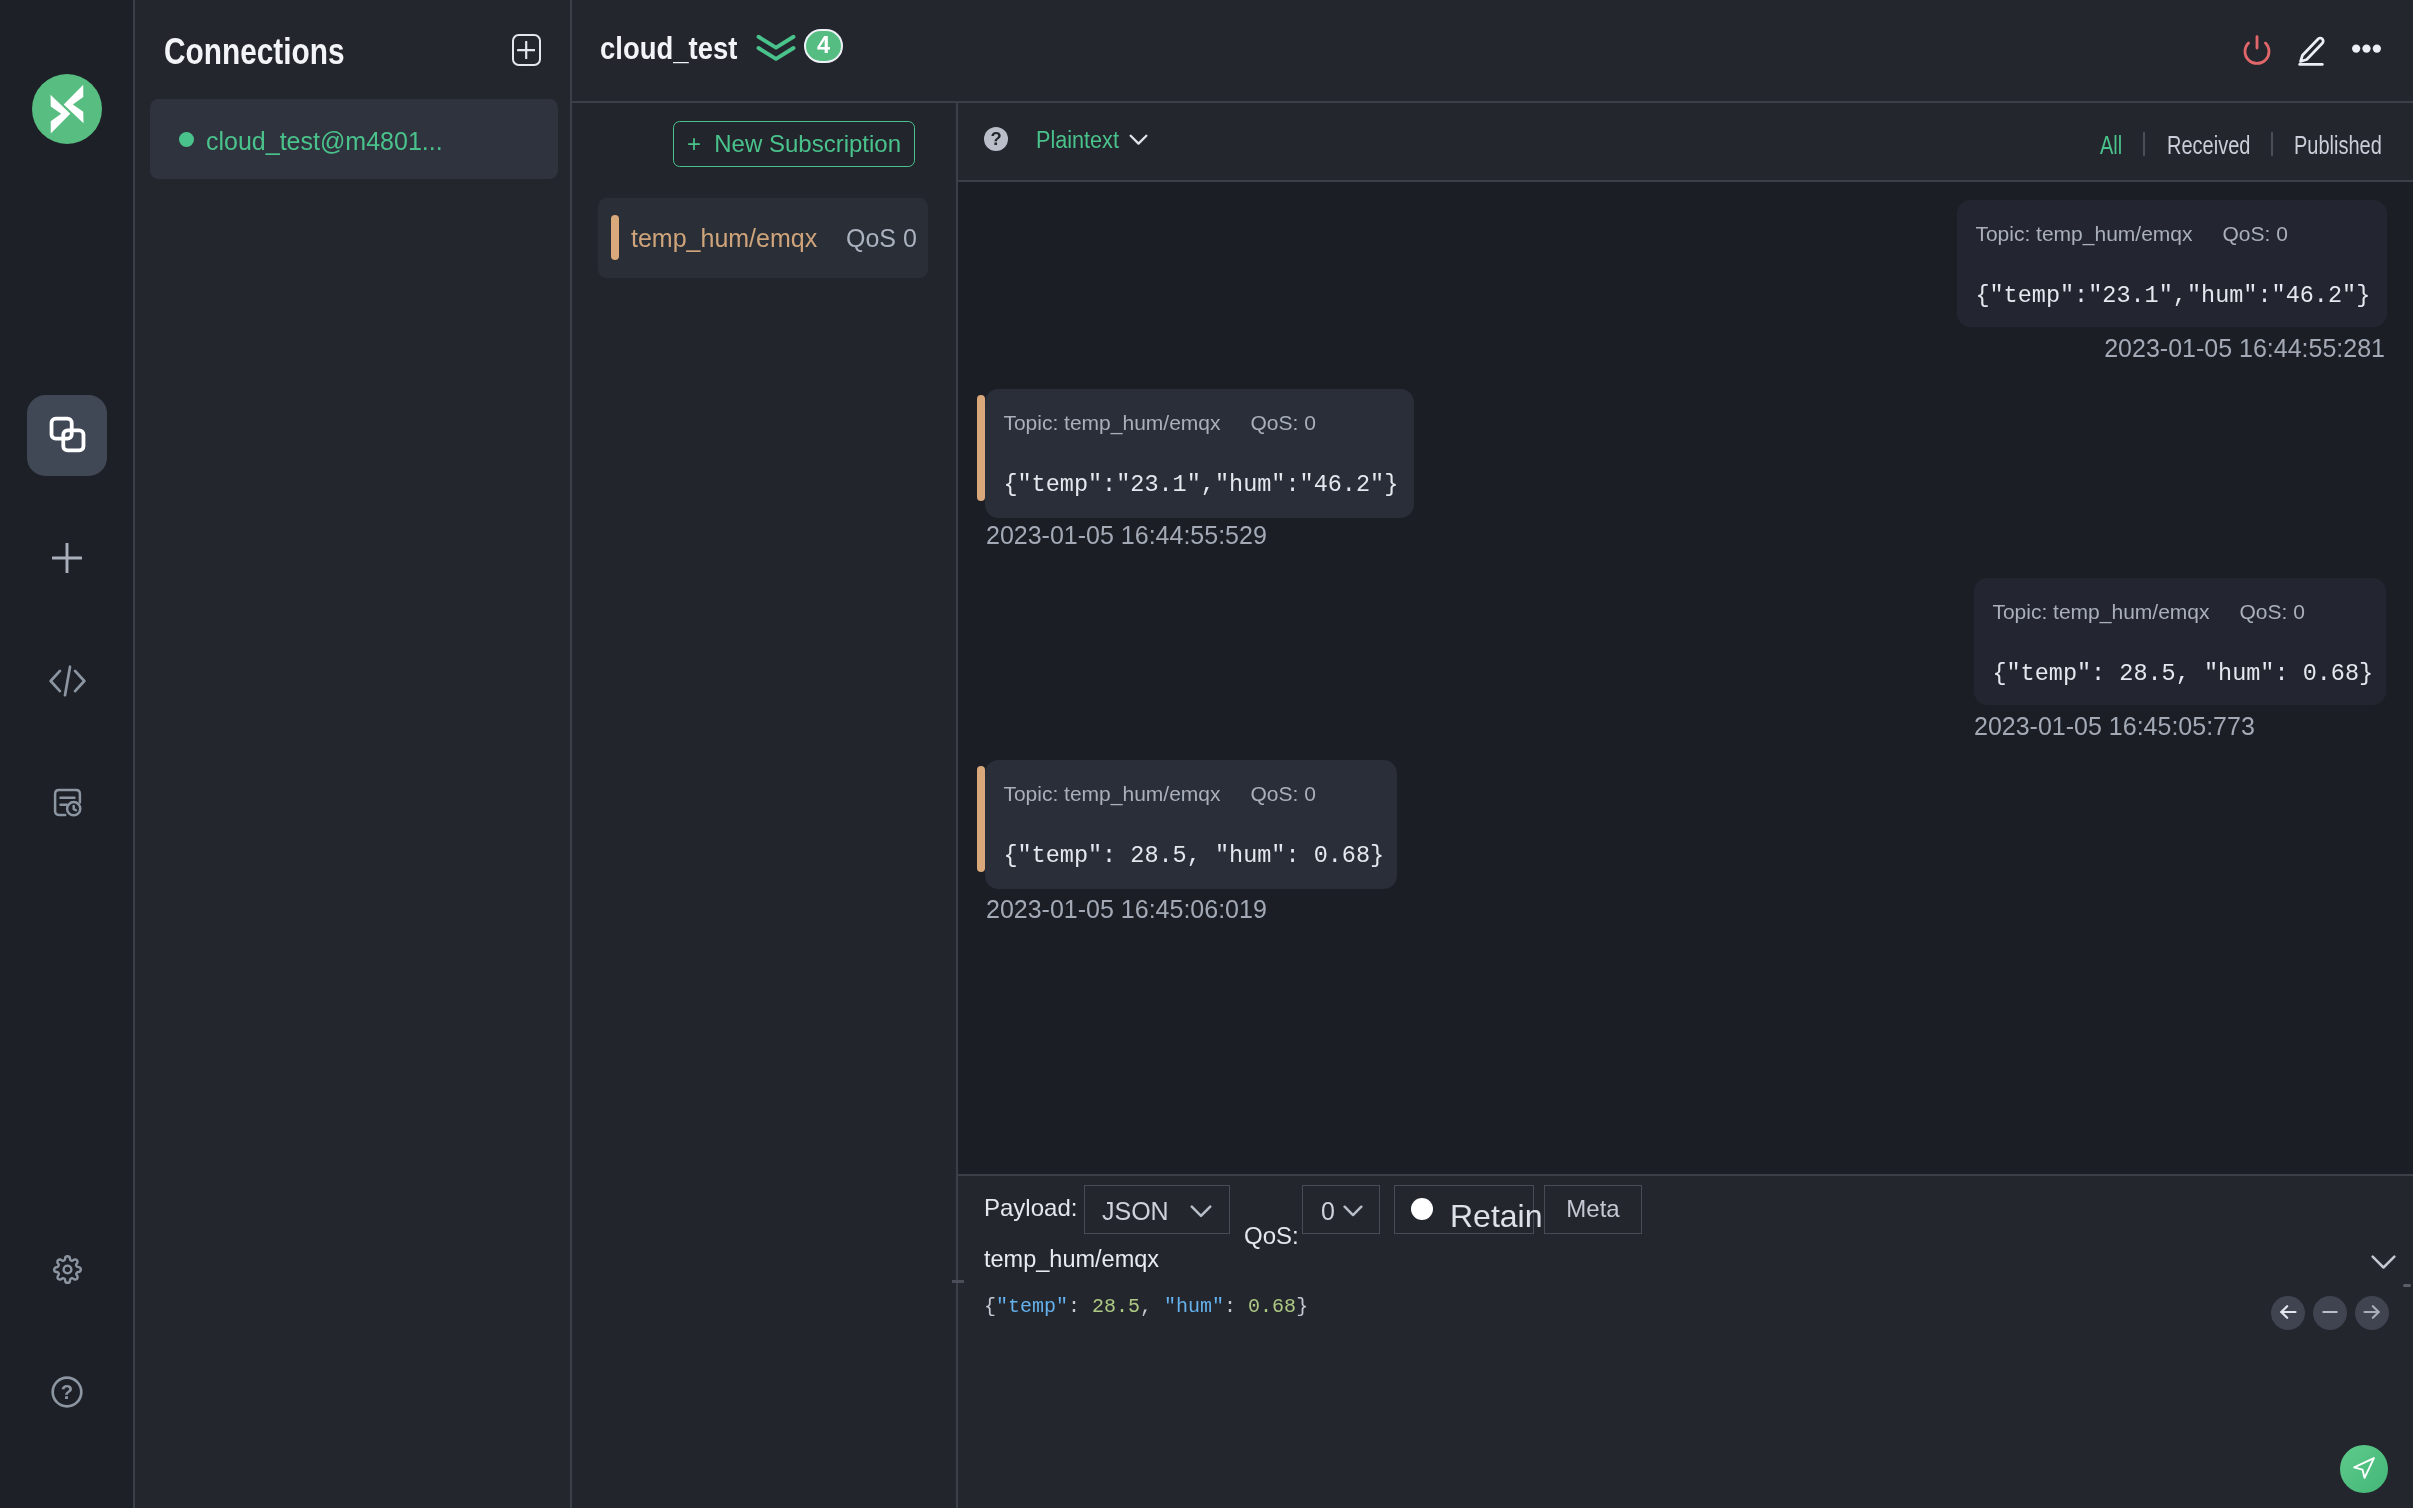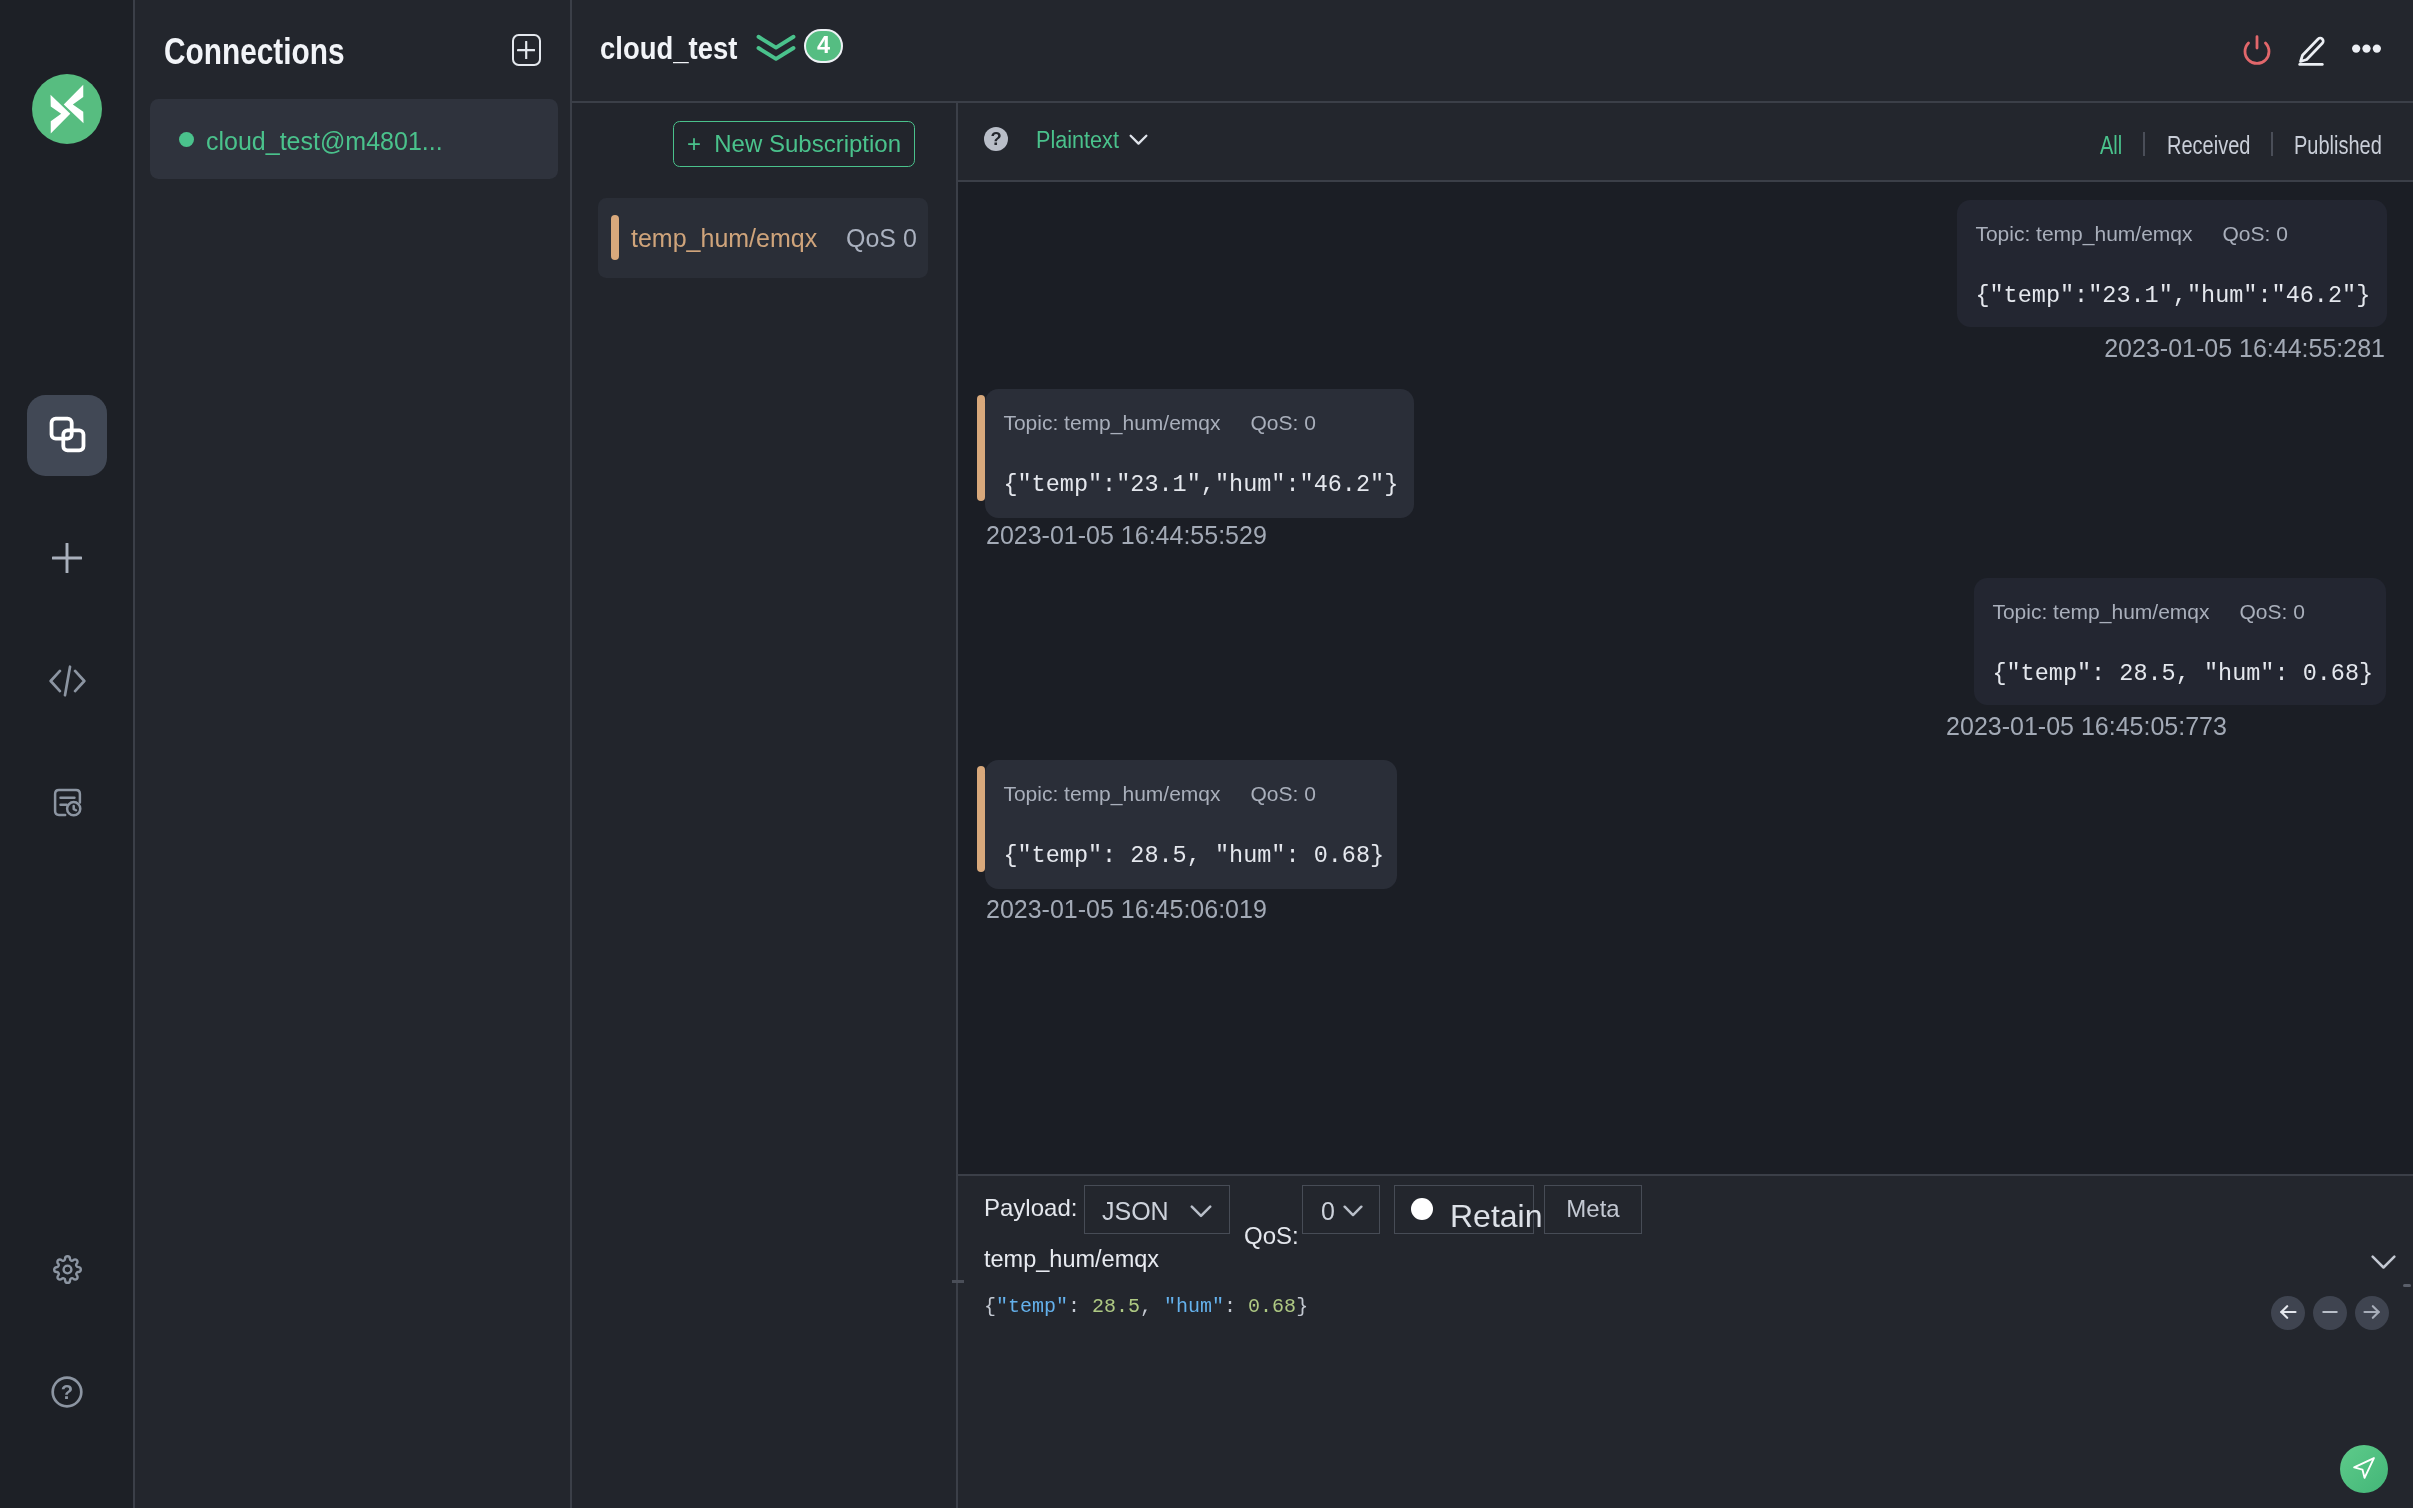--- a/index.html
+++ b/index.html
@@ -195,21 +195,21 @@
   <div class="bubble recv" style="left:985px; top:389px; width:429px; height:129px;">
     <div class="btopic">Topic: temp_hum/emqx<span class="qos">QoS: 0</span></div>
     <div class="bpayload">{"temp":"23.1","hum":"46.2"}</div>
   </div>
   <div class="ts" style="left:986px; top:521px;">2023-01-05 16:44:55:529</div>
 
   <div class="bubble" style="left:1974px; top:578px; width:412px; height:127px;">
     <div class="btopic">Topic: temp_hum/emqx<span class="qos">QoS: 0</span></div>
     <div class="bpayload">{"temp": 28.5, "hum": 0.68}</div>
   </div>
-  <div class="ts" style="left:1881px; top:712px; width:411px; text-align:center;">2023-01-05 16:45:05:773</div>
+  <div class="ts" style="left:1974px; top:712px; width:411px; text-align:left;">2023-01-05 16:45:05:773</div>
 
   <div class="obar" style="left:977px; top:766px; height:106px;"></div>
   <div class="bubble recv" style="left:985px; top:760px; width:412px; height:129px;">
     <div class="btopic">Topic: temp_hum/emqx<span class="qos">QoS: 0</span></div>
     <div class="bpayload">{"temp": 28.5, "hum": 0.68}</div>
   </div>
   <div class="ts" style="left:986px; top:895px;">2023-01-05 16:45:06:019</div>
 
   <div class="abs" id="lbl-payload">Payload:</div>
   <div class="abs sel" id="sel-json"></div>

